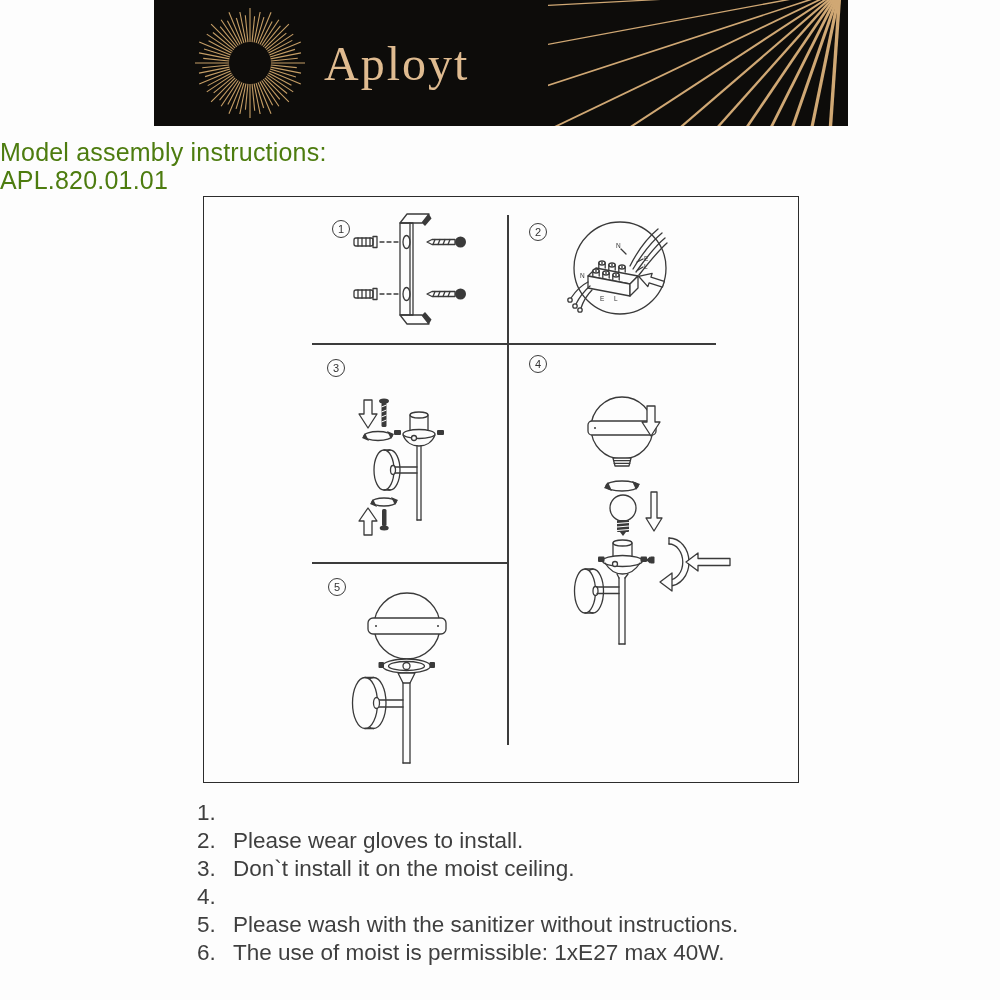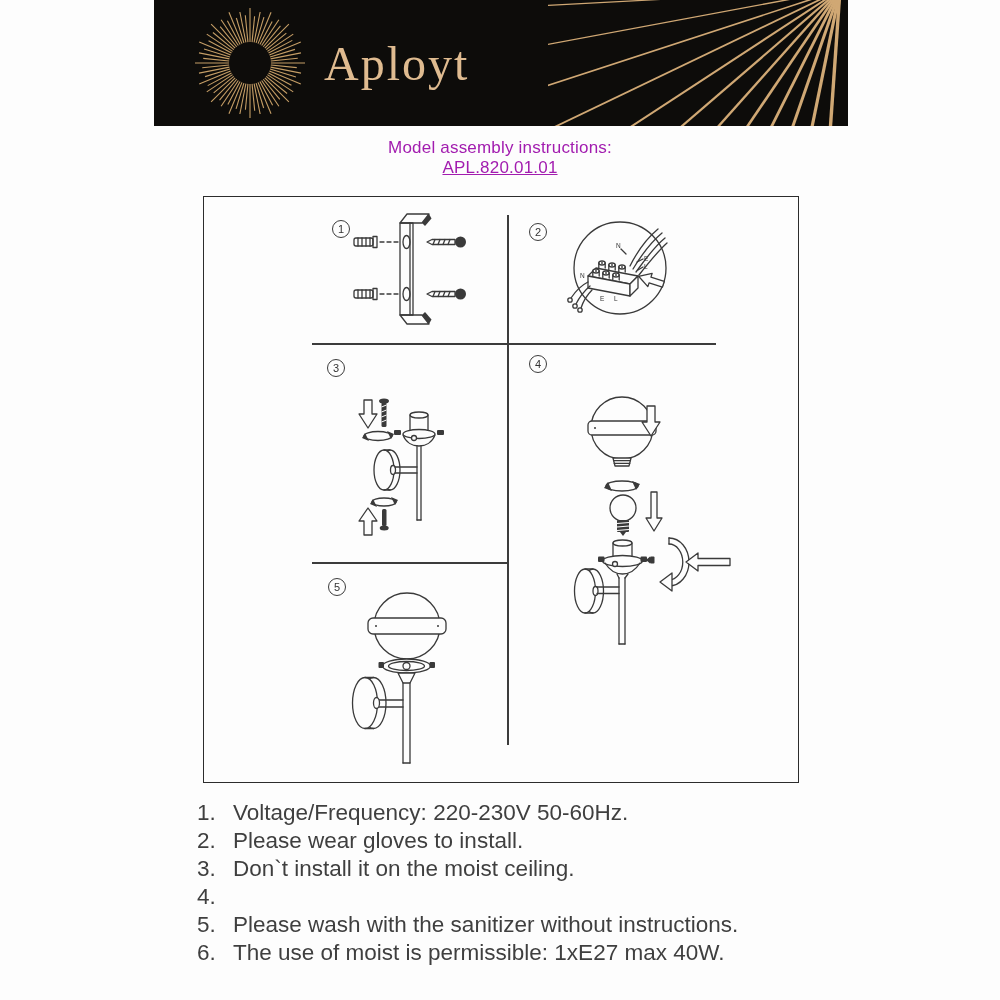--- a/index.html
+++ b/index.html
@@ -8,23 +8,23 @@
 
   
   .banner{position:absolute;left:154px;top:0;width:694px;height:126px;background:#0d0c0a;overflow:hidden;}
   .logo-svg{position:absolute;left:38px;top:5px;}
   .brand{position:absolute;left:170px;top:0;height:126px;display:flex;align-items:center;
          font-family:"Liberation Serif", serif;font-size:48px;font-weight:400;
          letter-spacing:2px;color:#dfbb90;}
   .fan-svg{position:absolute;right:0;top:0;}
 
   
-  .t1,.t2{position:absolute;left:0;right:0;text-align:center;font-size:17px;color:#a21caf;letter-spacing:0.2px;}
+  .t1,.t2{position:absolute;left:0;right:0;font-size:25px;color:#4d7c0f;letter-spacing:0.2px;}
   .t1{top:138px;}
-  .t2{top:158px;text-decoration:underline;}
+  .t2{top:166px;}
 
   
   .dbox{position:absolute;left:203px;top:196px;width:594px;height:585px;border:1.5px solid #2c2c2c;background:transparent;}
   .divider{position:absolute;background:#3c3c3c;}
   .vdiv{left:507px;top:215px;width:1.5px;height:530px;}
   .hdiv1{left:312px;top:343px;width:404px;height:1.5px;}
   .hdiv2{left:312px;top:562px;width:195px;height:1.5px;}
 
   .badge{position:absolute;width:16px;height:16px;border:1.3px solid #3c3c3c;border-radius:50%;
          display:flex;align-items:center;justify-content:center;font-size:11px;color:#333;background:#fdfdfd;}
@@ -391,21 +391,20 @@
       <ellipse class="lnf" cx="20" cy="113" rx="12.5" ry="25.5"></ellipse>
       <line class="ln" x1="20" y1="87.5" x2="28.5" y2="87.5"></line>
       <line class="ln" x1="20" y1="138.5" x2="28.5" y2="138.5"></line>
       <ellipse class="lnf" cx="31.5" cy="113" rx="3" ry="5.5"></ellipse>
     </g>
   </svg>
 
   <div class="inst">
     <div class="row">
       <span class="num">1.</span>
-      <span class="txt">Voltage/Frequency: 220-230V 50-60Hz.</span>
     </div>
     <div class="row">
       <span class="num">2.</span>
       <span class="txt">Please wear gloves to install.</span>
     </div>
     <div class="row">
       <span class="num">3.</span>
       <span class="txt">Don`t install it on the moist ceiling.</span>
     </div>
     <div class="row">

